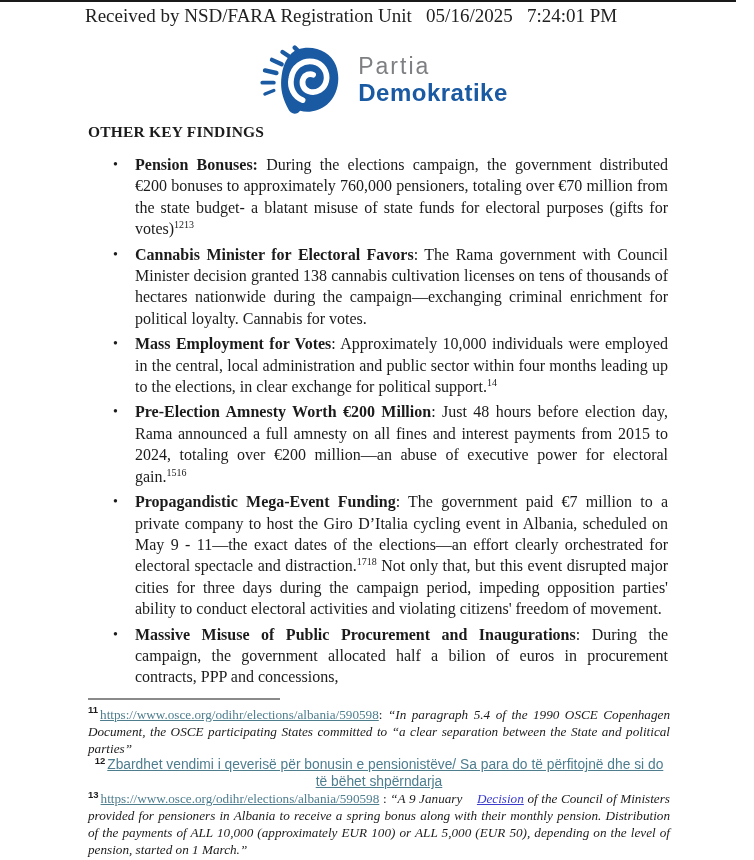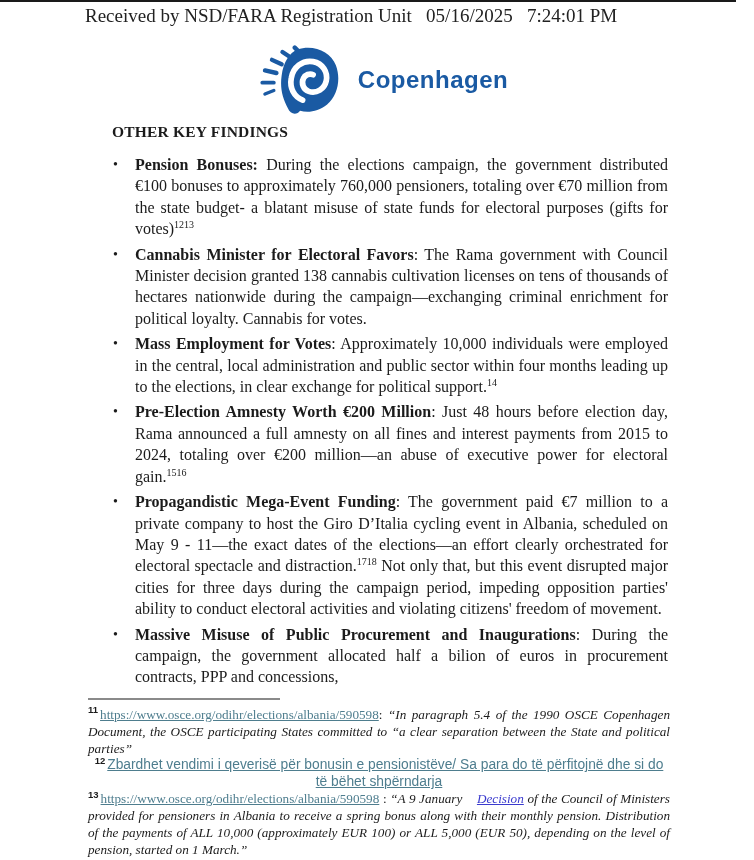--- a/index.html
+++ b/index.html
@@ -42,21 +42,21 @@
     line-height: 26px;
   }
   .logo-demokratike {
     font-size: 24px;
     font-weight: bold;
     color: #1a5aa3;
     letter-spacing: 0.5px;
     line-height: 28px;
   }
   .h-findings {
-    margin: 8px 0 0 112px;
+    margin: 8px 0 0 88px;
     font-size: 15.5px;
     font-weight: bold;
     letter-spacing: 0.2px;
   }
   .h-section {
     margin: 16px 0 0 88px;
     font-size: 16.5px;
     font-weight: bold;
   }
   .h-section .sc { font-variant: small-caps; letter-spacing: 0.3px; }
@@ -140,29 +140,30 @@
           <path d="M16,17 L27,22" stroke-width="5"></path>
           <path d="M8,29 L21,32" stroke-width="5"></path>
           <path d="M5,43 L18,43" stroke-width="4.5"></path>
           <path d="M8,56 L18,52" stroke-width="4"></path>
         </g>
         <path d="M45,5 C63,-1 83,7 89,23 C95,39 91,58 79,68 C69,76 57,78 48,75 C45,80 37,80 34,72 C28,61 25,49 27,35 C29,19 36,9 45,5 Z" fill="#1a5aa3"></path>
         <path d="M51,63 C41,59 36,49 38,38 C40,25 51,17 63,19 C74,21 80,31 78,41 C76,50 67,56 58,53 C52,51 49,44 52,38 C54,34 59,32 63,34" fill="none" stroke="#ffffff" stroke-width="6.5" stroke-linecap="round"></path>
       </svg>
     </div>
     <div class="logo-text">
-      <span class="logo-demokratike">Copenhagen</span>
+      <span class="logo-partia">Partia</span>
+      <span class="logo-demokratike">Demokratike</span>
     </div>
   </div>
 
   <div class="h-findings">OTHER KEY FINDINGS</div>
 
 
   <ul class="bullets">
-    <li><span class="marker">•</span><span class="lead">Pension Bonuses:</span><span> During the elections campaign, the government distributed €100 bonuses to approximately 760,000 pensioners, totaling over €70 million from the state budget- a blatant misuse of state funds for electoral purposes (gifts for votes)</span><sup class="ref">1213</sup><span></span></li>
+    <li><span class="marker">•</span><span class="lead">Pension Bonuses:</span><span> During the elections campaign, the government distributed €200 bonuses to approximately 760,000 pensioners, totaling over €70 million from the state budget- a blatant misuse of state funds for electoral purposes (gifts for votes)</span><sup class="ref">1213</sup><span></span></li>
     <li><span class="marker">•</span><span class="lead">Cannabis Minister for Electoral Favors</span><span>: The Rama government with Council Minister decision granted 138 cannabis cultivation licenses on tens of thousands of hectares nationwide during the campaign—exchanging criminal enrichment for political loyalty. Cannabis for votes.</span><sup class="ref"></sup><span></span></li>
     <li><span class="marker">•</span><span class="lead">Mass Employment for Votes</span><span>: Approximately 10,000 individuals were employed in the central, local administration and public sector within four months leading up to the elections, in clear exchange for political support.</span><sup class="ref">14</sup><span></span></li>
     <li><span class="marker">•</span><span class="lead">Pre-Election Amnesty Worth €200 Million</span><span>: Just 48 hours before election day, Rama announced a full amnesty on all fines and interest payments from 2015 to 2024, totaling over €200 million—an abuse of executive power for electoral gain.</span><sup class="ref">1516</sup><span></span></li>
     <li><span class="marker">•</span><span class="lead">Propagandistic Mega-Event Funding</span><span>: The government paid €7 million to a private company to host the Giro D’Italia cycling event in Albania, scheduled on May 9 - 11—the exact dates of the elections—an effort clearly orchestrated for electoral spectacle and distraction.</span><sup class="ref">1718</sup><span> Not only that, but this event disrupted major cities for three days during the campaign period, impeding opposition parties' ability to conduct electoral activities and violating citizens' freedom of movement.</span></li>
     <li><span class="marker">•</span><span class="lead">Massive Misuse of Public Procurement and Inaugurations</span><span>: During the campaign, the government allocated half a bilion of euros in procurement contracts, PPP and concessions,</span><sup class="ref"></sup><span></span></li>
   </ul>
 
   <div class="fn-area">
     <div class="fn-rule"></div>
 

